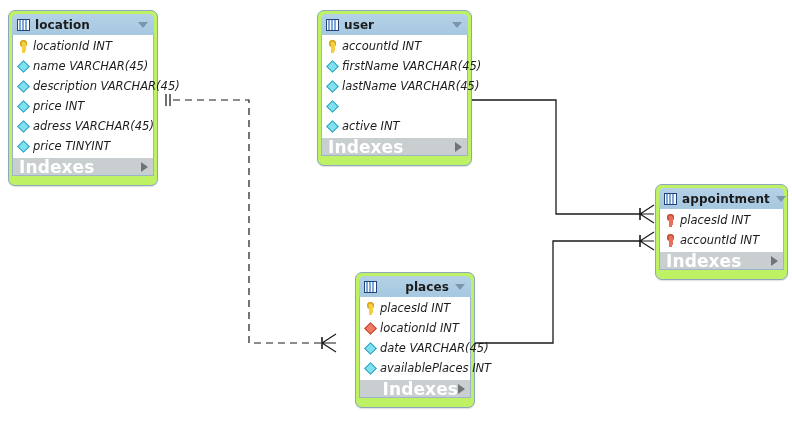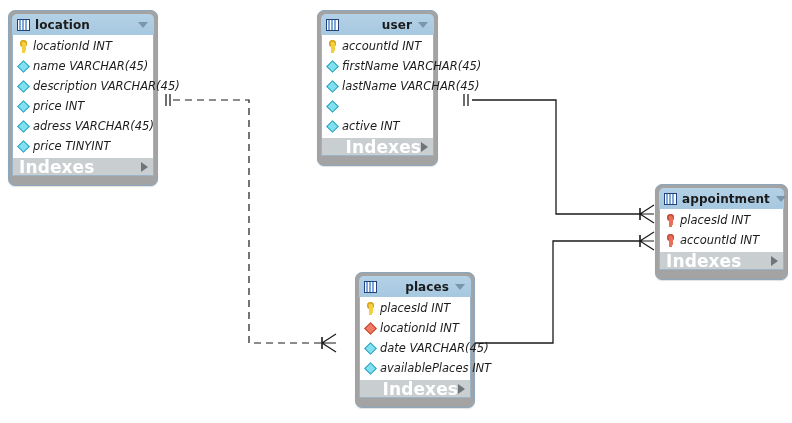--- a/index.html
+++ b/index.html
@@ -21,21 +21,21 @@
     position: absolute;
     left: 0; top: 0;
     width: 792px;
     height: 423px;
     pointer-events: none;
   }
   
   .tbl {
     position: absolute;
     box-sizing: border-box;
-    background: #a3a3a3;
+    background: #bef264;
     border: 1px solid #8ca7bd;
     border-radius: 7px;
     padding: 3px 3px 9px 3px;
     box-shadow: 0 1px 1px rgba(0,0,0,0.12);
   }
   .tbl-head {
     height: 21px;
     display: flex;
     align-items: center;
     padding: 0 4px 0 5px;
@@ -229,21 +229,21 @@
         <span class="ic-dia plain"></span>
         <span class="col-name">price TINYINT</span>
       </div>
     </div>
     <div class="tbl-idx">
       <span class="idx-label">Indexes</span>
       <span class="idx-caret"></span>
     </div>
   </div>
 
-  <div class="tbl" style="left:317px; top:10px; width:121px;text-align:right;">
+  <div class="tbl" style="left:317px; top:10px; width:155px;">
     <div class="tbl-head">
       <span class="tbl-icon"></span>
       <span class="tbl-title">user</span>
       <span class="tbl-caret"></span>
     </div>
     <div class="tbl-body">
       <div class="col-row">
         <span class="ic-key pk"></span>
         <span class="col-name">accountId INT</span>
       </div>

